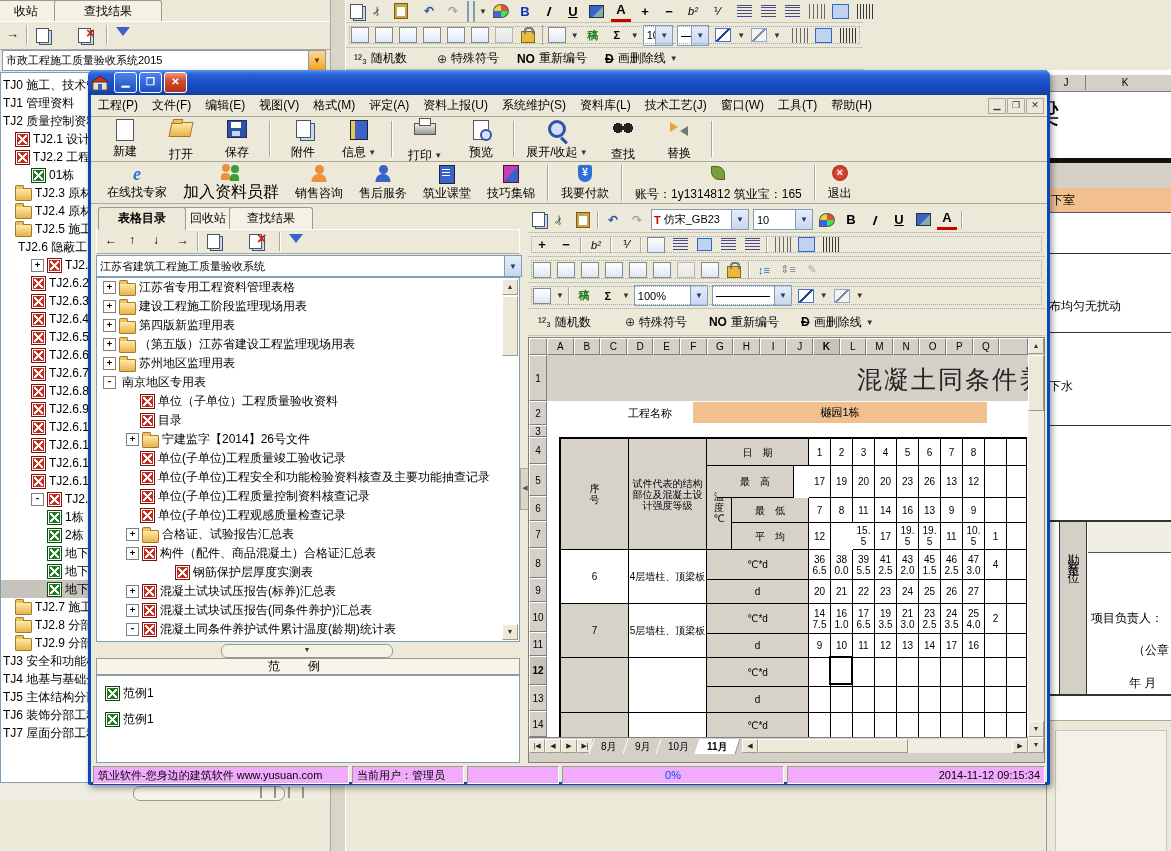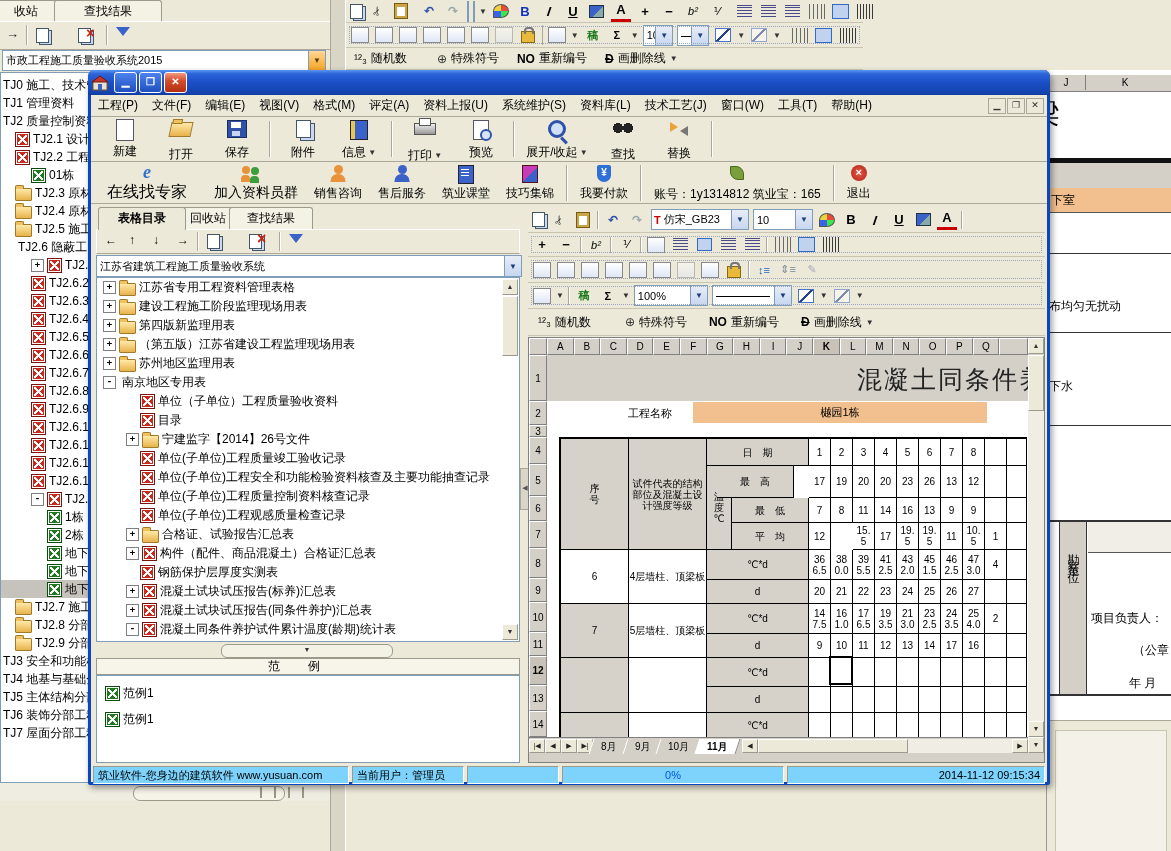--- a/index.html
+++ b/index.html
@@ -115,21 +115,21 @@
   .rncell{position:absolute;left:0;width:18px;background:#D4D0C8;border-right:1px solid #808080;border-bottom:1px solid #808080;border-top:1px solid #fff;border-left:1px solid #fff;box-sizing:border-box;text-align:center;font-size:10px;display:flex;align-items:center;justify-content:center;}
   .tcell{position:absolute;border-right:1px solid #000;border-bottom:1px solid #000;box-sizing:border-box;display:flex;align-items:center;justify-content:center;text-align:center;overflow:hidden;background:#fff;font-size:10px;line-height:11px;}
   .tcell.gray{background:#D6D2CA;}
   .tcell.num{word-break:break-all;padding:0 1px;}
   .stab{height:15px;line-height:15px;padding:0 9px;background:#D4D0C8;border-right:1px solid #888;font-size:10px;transform:skewX(-18deg);margin-left:-2px;border-left:1px solid #fff;}
   .stab span{display:inline-block;transform:skewX(18deg);}
   .stab.active{background:#fff;font-weight:bold;z-index:2;}
   .navb{width:16px;height:14px;background:#ECE9D8;border:1px solid;border-color:#fff #9C9A8C #9C9A8C #fff;font:7px/12px sans-serif;text-align:center;color:#222;box-sizing:border-box;flex:none;}
   
   #statusbar{position:absolute;left:0;top:692px;width:956px;height:20px;display:flex;gap:3px;padding:1px 2px;box-sizing:border-box;}
-  .sseg{border:1px solid;border-color:#9C9A8C #fff #fff #9C9A8C;background:#7dd3fc;font-size:11px;line-height:16px;padding:0 4px;white-space:nowrap;overflow:hidden;box-sizing:border-box;}
+  .sseg{border:1px solid;border-color:#9C9A8C #fff #fff #9C9A8C;background:#f0abfc;font-size:11px;line-height:16px;padding:0 4px;white-space:nowrap;overflow:hidden;box-sizing:border-box;}
   
   #bg-left{position:absolute;left:0;top:0;width:330px;height:851px;background:#ECE9D8;z-index:1;}
   #bg-split{position:absolute;left:330px;top:0;width:16px;height:851px;background:#D9D6C8;border-left:1px solid #ACA899;border-right:1px solid #fff;z-index:1;box-sizing:border-box;}
   #bg-fmt{position:absolute;left:346px;top:0;width:825px;height:70px;background:#ECE9D8;z-index:1;}
   #bg-sheet{position:absolute;left:1046px;top:70px;width:125px;height:781px;background:#fff;z-index:1;overflow:hidden;border-left:1px solid #999;}
   #bg-tree{position:absolute;left:0;top:72px;width:330px;height:711px;background:#fff;border:1px solid #7F9DB9;box-sizing:border-box;overflow:hidden;padding-top:3px;}
   .btrow{display:flex;align-items:center;height:18px;gap:3px;font-size:12px;white-space:nowrap;overflow:hidden;}
   .btrow.sel{background:#C6C3BD;}
   #bg-hscroll{position:absolute;left:0;top:783px;width:330px;height:18px;background:#EFEDE2;}
   #bg-pill{position:absolute;left:133px;top:3px;width:150px;height:13px;background:#F6F4E8;border:1px solid #9C9A8C;border-radius:7px;}
@@ -522,27 +522,27 @@
         <div class="tb1b" style="width: 56px;"><div class="big">
             <div class="bi-replace" style="position: relative;"></div>
           </div><div style="display: inline; font-size: 12px;">替换</div></div>
         <div class="vsep"></div>
       </div>
     <div id="tb2">
         <div class="tb2b">
           <div class="s20" style="position: relative;">
             <div class="si-e" style="position: relative;">e</div>
           </div>
-          <div style="font-size: 16px; font-family: Liberation Mono, monospace;">在线找专家</div>
+          <div style="font-size: 12px; font-family: Liberation Mono, monospace;">在线找专家</div>
         </div>
         <div class="tb2b">
           <div class="s20" style="position: relative;">
             <div class="si-group" style="position: relative;"></div>
           </div>
-          <div style="font-size: 14px; margin-left: 11px;">加入资料员群</div>
+          <div style="font-size: 16px;">加入资料员群</div>
         </div>
         <div class="tb2b">
           <div class="s20" style="position: relative;">
             <div class="si-person c-orange" style="position: relative;"></div>
           </div>
           <div style="font-size: 12px;">销售咨询</div>
         </div>
         <div class="tb2b">
           <div class="s20" style="position: relative;">
             <div class="si-person c-blue" style="position: relative;"></div>
@@ -673,21 +673,21 @@
           <div class="trow" style="padding-left: 29px;">
             <span class="expb">+</span>
             <span class="ico i-folder"></span>
             <span>合格证、试验报告汇总表</span>
           </div>
           <div class="trow" style="padding-left: 29px;">
             <span class="expb">+</span>
             <span class="ico i-rx"></span>
             <span>构件（配件、商品混凝土）合格证汇总表</span>
           </div>
-          <div class="trow" style="padding-left: 29px;">
+          <div class="trow" style="padding-left: 29px; margin-left: 35px;">
             <span style="width: 11px; flex: 0 0 auto;"></span>
             <span class="ico i-rx"></span>
             <span>钢筋保护层厚度实测表</span>
           </div>
           <div class="trow" style="padding-left: 29px;">
             <span class="expb">+</span>
             <span class="ico i-rx"></span>
             <span>混凝土试块试压报告(标养)汇总表</span>
           </div>
           <div class="trow" style="padding-left: 29px;">

